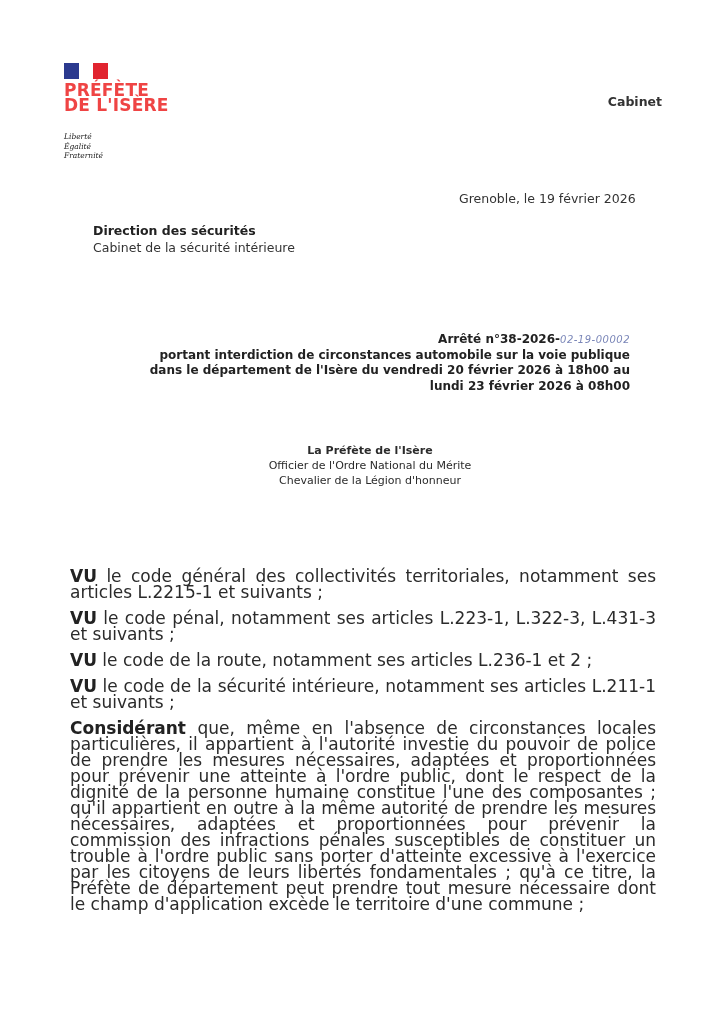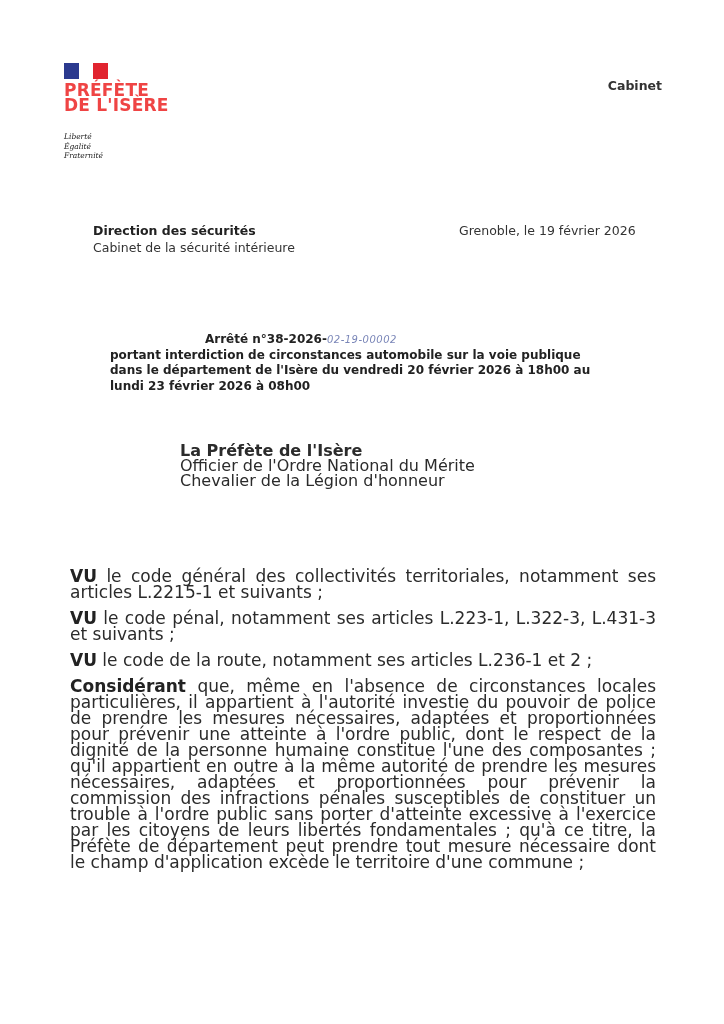--- a/index.html
+++ b/index.html
@@ -8,29 +8,29 @@
     font-family: "DejaVu Sans", sans-serif; color: #2b2b2b;
   }
   .abs { position: absolute; }
   .logo { left: 64px; top: 63px; }
   .flag { display: flex; width: 44px; height: 16px; }
   .flag .b { width: 15px; background: #2b3a8f; }
   .flag .w { width: 14px; background: #ffffff; }
   .flag .r { width: 15px; background: #e1242f; }
   .logo-title { margin-top: 4px; font-family: "DejaVu Sans", sans-serif; font-weight: bold; font-size: 17px; line-height: 15px; color: #ef4444; letter-spacing: 0.2px; }
   .motto { margin-top: 19px; font-family: "DejaVu Serif", serif; font-style: italic; font-size: 7.5px; line-height: 9.5px; color: #222; }
-  .cabinet { right: 62px; top: 78px; font-weight: bold; font-size: 12.5px; color: #333; }
+  .cabinet { right: 62px; top: 94px; font-weight: bold; font-size: 12.5px; color: #333; }
   .direction { left: 93px; top: 190px; font-size: 12.5px; line-height: 17px; margin-top: 32px; }
   .direction .d1 { font-weight: bold; color: #222; }
   .direction .d2 { color: #333; }
-  .place-date { left: 459px; top: 191px; font-size: 12.5px; color: #333; margin-top: 32px; }
-  .arrete { left: 110px; width: 520px; top: 332px; text-align: left; font-weight: bold; font-size: 12px; line-height: 15.5px; color: #222; }
+  .place-date { left: 459px; top: 191px; font-size: 12.5px; color: #333; }
+  .arrete { left: 110px; width: 520px; top: 332px; text-align: right; font-weight: bold; font-size: 12px; line-height: 15.5px; color: #222; }
   .arrete .num-line { padding-left: 95px; }
   .handwritten { font-family: "DejaVu Sans", sans-serif; font-weight: normal; font-style: italic; font-size: 10px; color: #7a86b8; letter-spacing: 0.5px; }
-  .authority { left: 180px; width: 380px; top: 443px; font-size: 16px; line-height: 15px; color: #2b2b2b; }
+  .authority { left: 180px; width: 380px; top: 443px; text-align: center; font-size: 11px; line-height: 15px; color: #2b2b2b; }
   .authority .a1 { font-weight: bold; }
   .body-text { left: 70px; width: 586px; top: 568px; font-size: 17px; line-height: 16px; color: #2b2b2b; }
   .para { margin: 0 0 9px 0; text-align: justify; }
   .para.single { margin-bottom: 10px; }
   .kw { font-weight: bold; color: #222; }
 </style>
 </head>
 <body>
 
 <div class="abs logo">
@@ -71,14 +71,15 @@
 <div class="abs authority">
   <div class="a1">La Préfète de l'Isère</div>
   <div>Officier de l'Ordre National du Mérite</div>
   <div>Chevalier de la Légion d'honneur</div>
 </div>
 
 <div class="abs body-text">
   <p class="para single"><span class="kw">VU</span><span> le code général des collectivités territoriales, notamment ses articles L.2215-1 et suivants ;</span></p>
   <p class="para single"><span class="kw">VU</span><span> le code pénal, notamment ses articles L.223-1, L.322-3, L.431-3 et suivants ;</span></p>
   <p class="para single"><span class="kw">VU</span><span> le code de la route, notamment ses articles L.236-1 et 2 ;</span></p>
+  <p class="para single"><span class="kw">VU</span><span> le code de la sécurité intérieure, notamment ses articles L.211-1 et suivants ;</span></p>
   <p class="para"><span class="kw">Considérant</span><span> que, même en l'absence de circonstances locales particulières, il appartient à l'autorité investie du pouvoir de police de prendre les mesures nécessaires, adaptées et proportionnées pour prévenir une atteinte à l'ordre public, dont le respect de la dignité de la personne humaine constitue l'une des composantes ; qu'il appartient en outre à la même autorité de prendre les mesures nécessaires, adaptées et proportionnées pour prévenir la commission des infractions pénales susceptibles de constituer un trouble à l'ordre public sans porter d'atteinte excessive à l'exercice par les citoyens de leurs libertés fondamentales ; qu'à ce titre, la Préfète de département peut prendre tout mesure nécessaire dont le champ d'application excède le territoire d'une commune ;</span></p>
 </div>
 
 </body></html>

